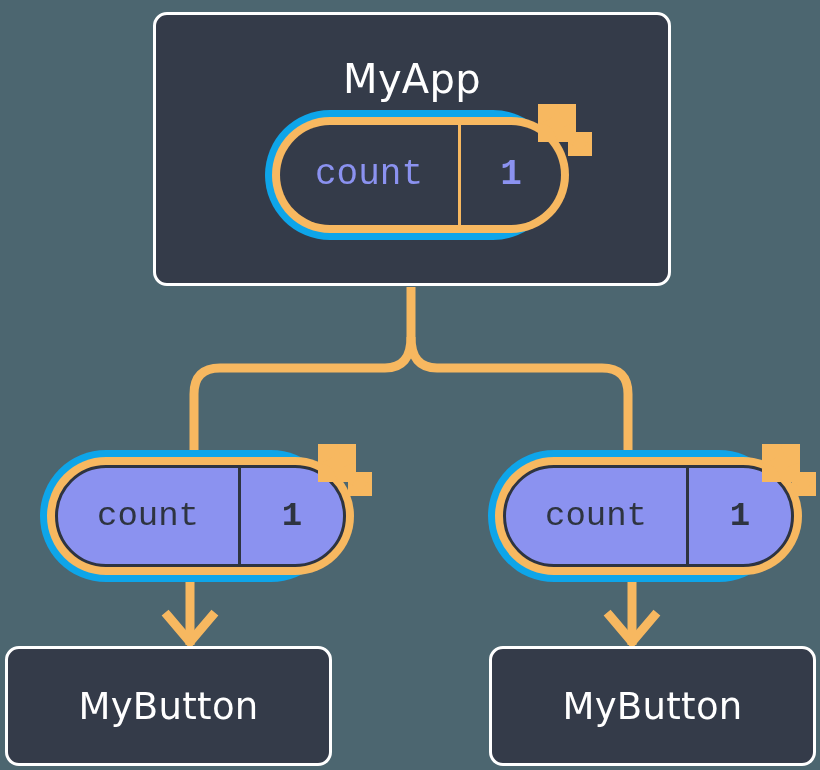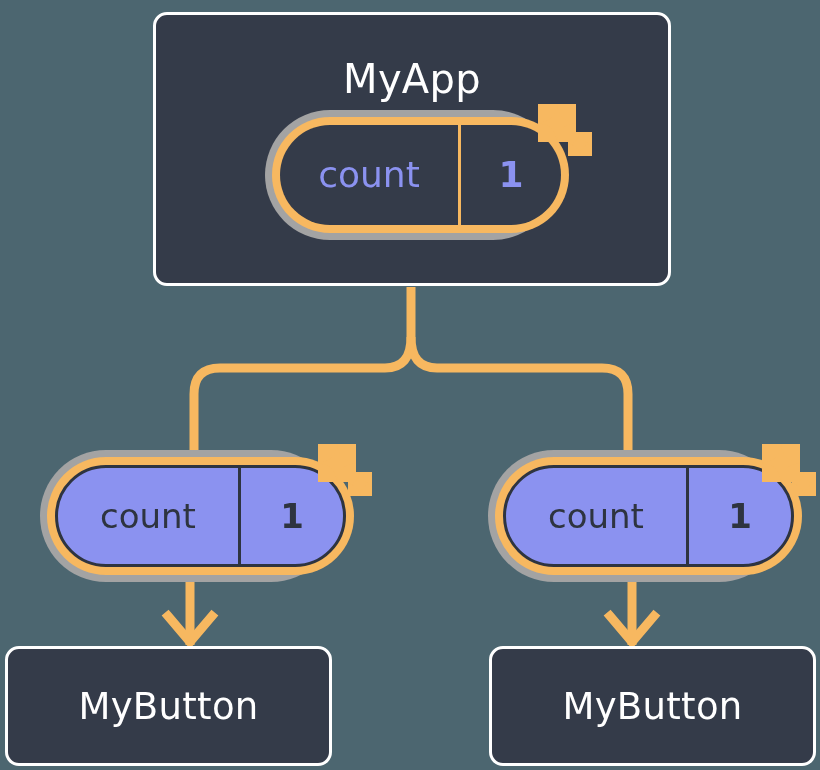--- a/index.html
+++ b/index.html
@@ -81,23 +81,24 @@
   #card-mybutton-left .card-title,
   #card-mybutton-right .card-title {
     font-size: 37px;
   }
 
   
   .pill {
     position: absolute;
     box-sizing: border-box;
     border-radius: 999px;
-    background: #a3a3a3;            
+    background: #0ea5e9;            
     padding: 7px;
     display: flex;
+    font-family: Liberation Mono, monospace;
   }
   .pill-mid {
     box-sizing: border-box;
     flex: 1 1 auto;
     border-radius: 999px;
     background: #f7b860;            
     padding: 8px;
     display: flex;
   }
   .pill-inner {

